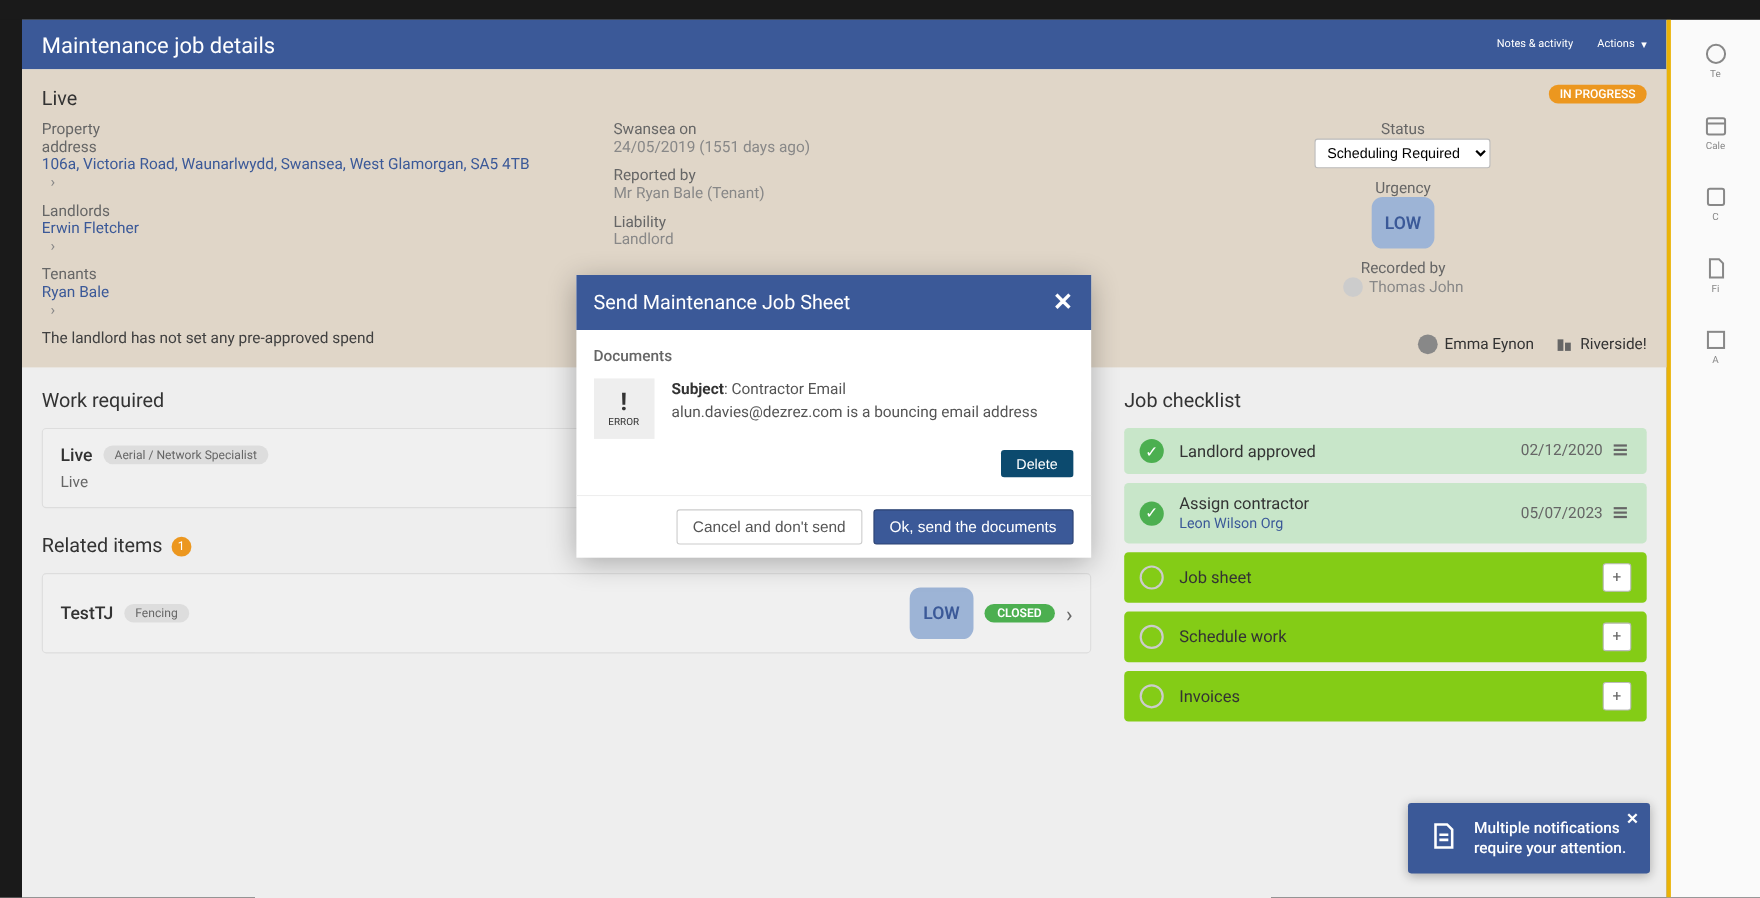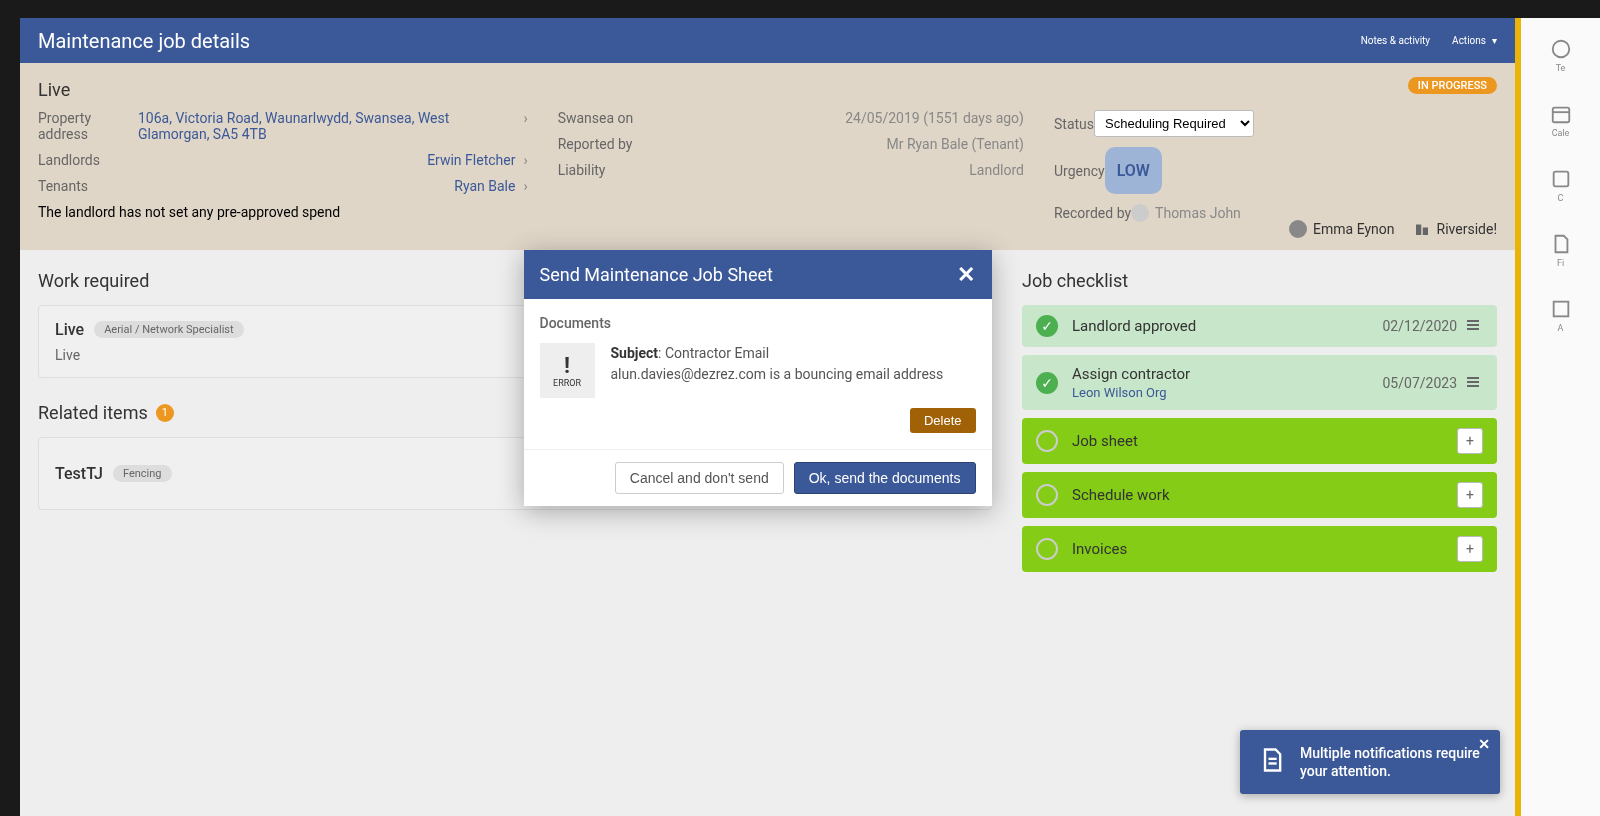--- a/index.html
+++ b/index.html
@@ -1,50 +1,50 @@
 <!DOCTYPE html>
 <html><head>
 <meta charset="utf-8">
 <style>
 * { box-sizing: border-box; margin: 0; padding: 0; }
 body { font-family: -apple-system, BlinkMacSystemFont, "Segoe UI", Roboto, sans-serif; background: #1a1a1a; width: 1600px; height: 816px; overflow: hidden; position: relative; font-size: 14px; color: #333; }
 .topbar { height: 18px; background: #1a1a1a; }
 .main-wrap { display: flex; height: 798px; }
 .left-gap { width: 20px; background: #1a1a1a; }
 .content-area { width: 1495px; background: #eee; display: flex; flex-direction: column; }
-.right-strip { width: 85px; background: #fafafa; border-left: 6px solid #eab308; display: flex; flex-direction: column; align-items: center; padding-top: 20px; gap: 30px; font-size: 9px; color: #888; }
+.right-strip { width: 85px; background: #fafafa; border-left: 4px solid #eab308; display: flex; flex-direction: column; align-items: center; padding-top: 20px; gap: 30px; font-size: 9px; color: #888; }
 .right-icon { display: flex; flex-direction: column; align-items: center; gap: 3px; cursor: pointer; }
 
 .page-header { background: #3b5998; color: #fff; height: 45px; display: flex; align-items: center; padding: 0 18px; justify-content: space-between; }
 .page-title { font-size: 20px; font-weight: 400; }
 .header-actions { display: flex; gap: 22px; align-items: center; }
 .header-link { color: #fff; cursor: pointer; font-size: 10px; display: flex; align-items: center; gap: 6px; }
 
 .live-section { background: #e0d6c8; padding: 16px 18px 18px; position: relative; }
 .live-heading { font-size: 18px; font-weight: 400; color: #333; margin-bottom: 10px; }
 .in-progress-badge { position: absolute; top: 14px; right: 18px; background: #ec971f; color: #fff; font-size: 11px; padding: 2px 10px; border-radius: 10px; font-weight: 500; }
 .details-grid { display: flex; gap: 30px; }
 .col { flex: 1; }
 .col1 { flex: 1.05; }
 .col3 { flex: 0.95; }
-.detail-row { display: flex; align-items: flex-start; margin-bottom: 10px; color: #555; }
+.detail-row { display: flex; align-items: flex-start; margin-bottom: 10px; color: #555; flex-direction: column; }
 .detail-label { width: 100px; color: #666; }
 .detail-value { flex: 1; }
 .detail-value a { color: #3b5998; text-decoration: none; }
 .detail-row .chevron { color: #888; margin-left: 8px; cursor: pointer; }
 .col2 .detail-row { justify-content: space-between; }
 .col2 .detail-label { width: auto; }
 .col2 .detail-value { flex: none; text-align: right; color: #888; }
 .col3 .detail-row { align-items: center; }
 .col3 .detail-label { width: auto; }
 .select-inline { padding: 4px 6px; border: 1px solid #bbb; border-radius: 3px; background: #fff; font-size: 13px; width: 160px; }
 .low-badge { background: #9db4d6; color: #3b5998; font-size: 16px; padding: 14px 12px; border-radius: 10px; font-weight: 600; }
 .recorded-by { display: flex; align-items: center; gap: 6px; color: #888; }
 .avatar-icon { width: 18px; height: 18px; background: #ccc; border-radius: 50%; display: inline-block; }
-.spend-note { color: #000000; margin-top: 6px; }
+.spend-note { color: #404040; margin-top: 6px; }
 .footer-people { position: absolute; bottom: 12px; right: 18px; display: flex; align-items: center; gap: 18px; color: #333; font-size: 14px; }
 .footer-person { display: flex; align-items: center; gap: 6px; }
 .mini-avatar { width: 18px; height: 18px; border-radius: 50%; background: #888; display: inline-block; }
 .building-icon { width: 18px; height: 18px; display: inline-block; }
 
 .body-section { display: flex; padding: 20px 18px; gap: 30px; }
 .left-col { flex: 1; }
 .right-col { width: 475px; }
 .section-title { font-size: 18px; color: #333; margin-bottom: 14px; display: flex; align-items: center; gap: 8px; }
 
@@ -78,26 +78,26 @@
 .modal-header { background: #3b5998; color: #fff; padding: 12px 16px; display: flex; justify-content: space-between; align-items: center; }
 .modal-title { font-size: 18px; font-weight: 400; }
 .modal-close { font-size: 22px; cursor: pointer; font-weight: bold; }
 .modal-body { padding: 16px; }
 .modal-section-label { color: #666; font-weight: 500; margin-bottom: 12px; }
 .doc-row { display: flex; gap: 16px; align-items: flex-start; }
 .error-thumb { width: 55px; height: 55px; background: #eee; display: flex; flex-direction: column; align-items: center; justify-content: center; font-size: 9px; color: #333; }
 .error-thumb .bang { font-size: 22px; font-weight: bold; }
 .doc-text { flex: 1; color: #555; line-height: 1.5; }
 .doc-text strong { color: #333; }
-.delete-btn { background: #a16207; color: #fff; border: none; padding: 5px 14px; border-radius: 3px; cursor: pointer; float: right; margin-top: 10px; font-size: 13px; }
+.delete-btn { background: #0c4a6e; color: #fff; border: none; padding: 5px 14px; border-radius: 3px; cursor: pointer; float: right; margin-top: 10px; font-size: 13px; }
 .modal-footer { padding: 12px 16px; display: flex; justify-content: flex-end; gap: 10px; border-top: 1px solid #eee; }
 .btn-secondary { background: #fff; border: 1px solid #ccc; color: #555; padding: 7px 14px; border-radius: 3px; cursor: pointer; font-size: 14px; }
 .btn-primary { background: #3b5998; border: 1px solid #2d4373; color: #fff; padding: 7px 14px; border-radius: 3px; cursor: pointer; font-size: 14px; }
 
-.toast { position: absolute; bottom: 22px; right: 100px; background: #3b5998; color: #fff; padding: 14px 18px; border-radius: 3px; display: flex; align-items: center; gap: 14px; width: 260px; box-shadow: 0 2px 10px rgba(0,0,0,0.3); }
+.toast { position: absolute; bottom: 22px; right: 100px; background: #3b5998; color: #fff; padding: 14px 18px; border-radius: 3px; display: flex; align-items: center; gap: 14px; width: 220px; box-shadow: 0 2px 10px rgba(0,0,0,0.3); }
 .toast-icon { flex-shrink: 0; }
 .toast-close { position: absolute; top: 6px; right: 10px; cursor: pointer; font-weight: bold; }
 .toast-text { font-size: 14px; line-height: 1.3; font-weight: 500; }
 </style>
 </head>
 <body>
 
 <div class="topbar"></div>
 <div class="main-wrap">
   <div class="left-gap"></div>

